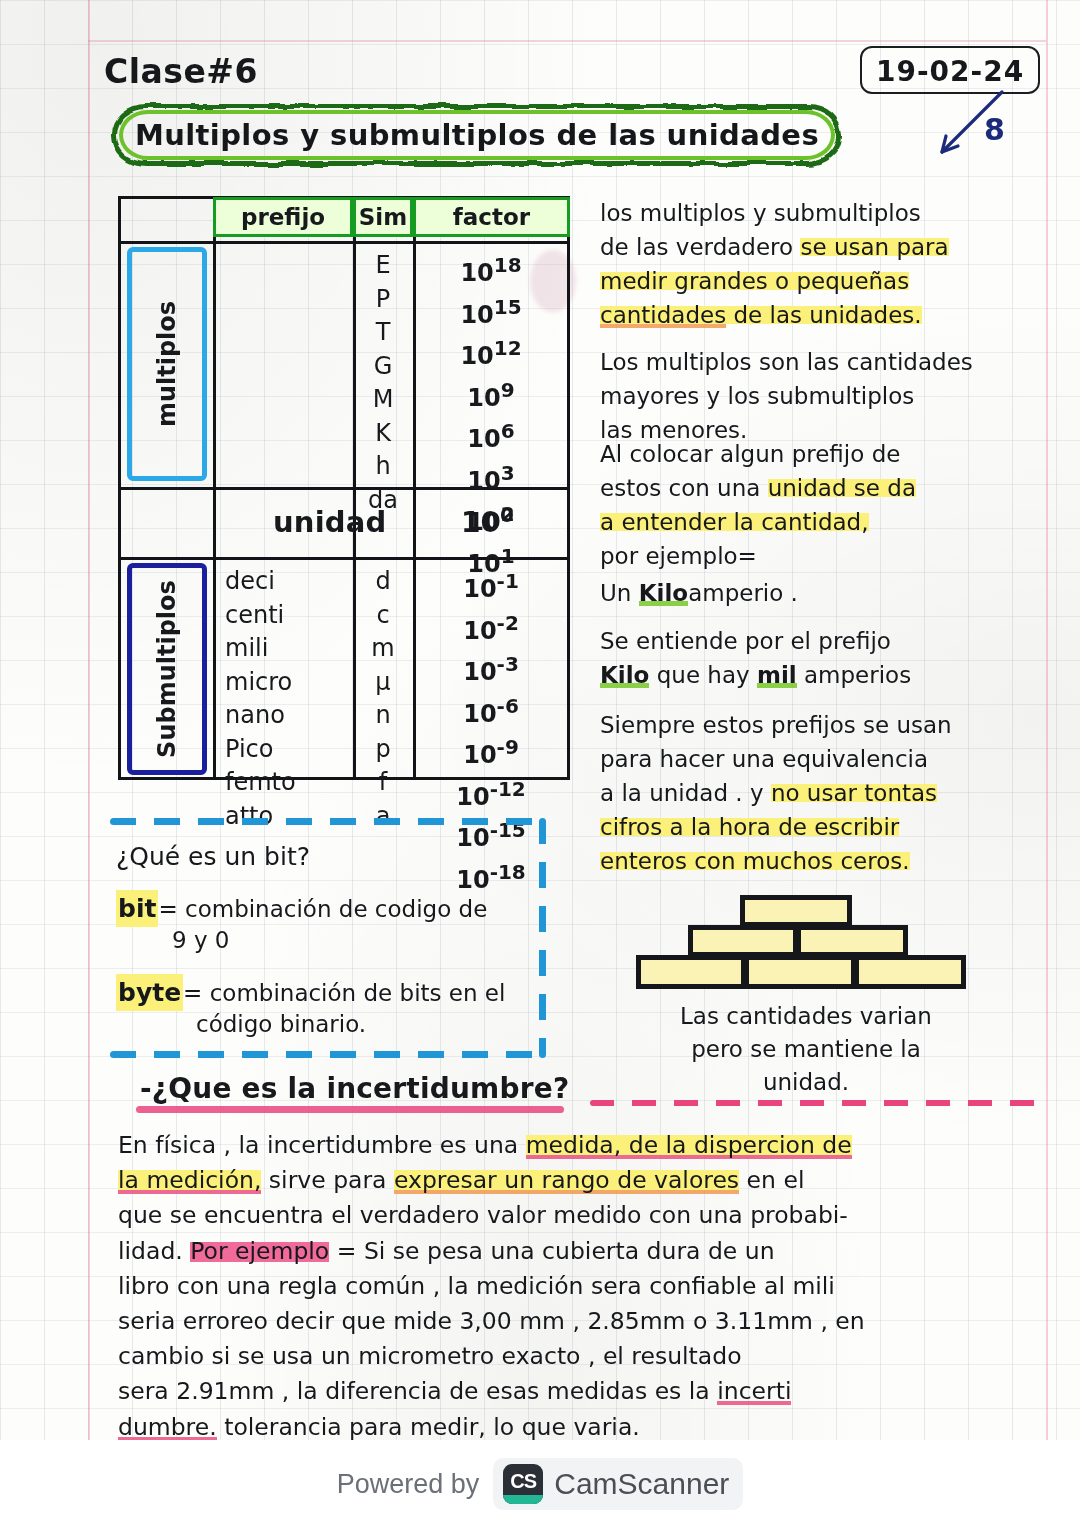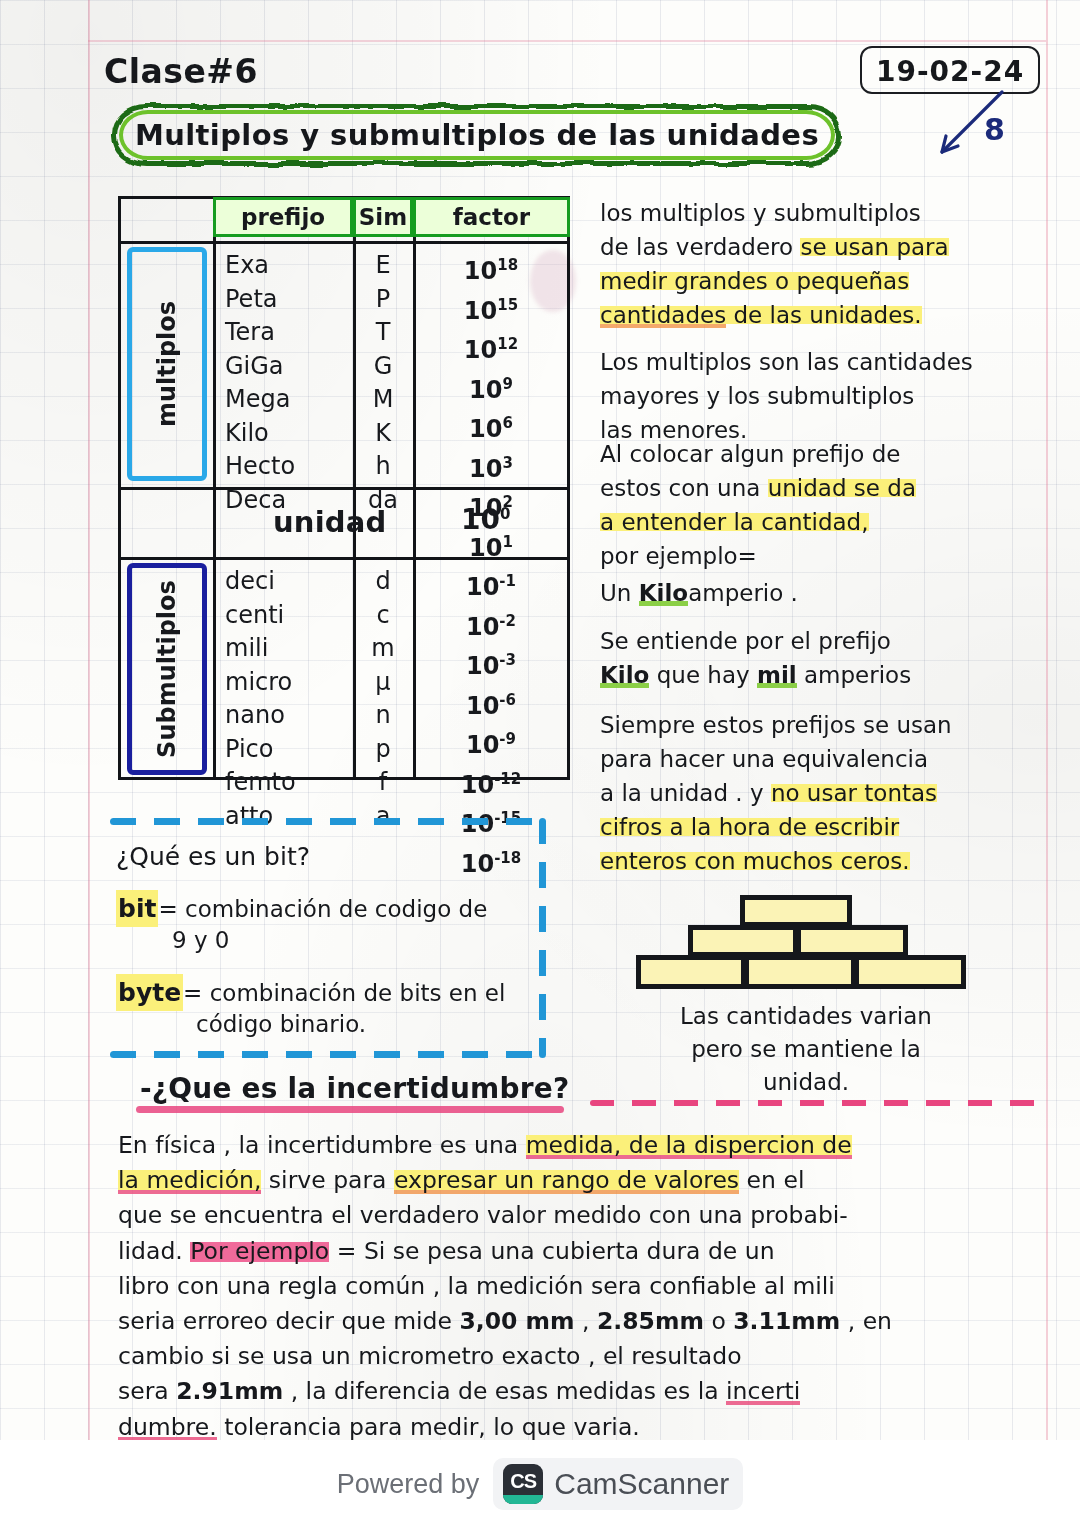--- a/index.html
+++ b/index.html
@@ -89,33 +89,33 @@
   .vlabelbox.navy{ border-color:#1a1f9e; }
   .vlabel{
     position:absolute; left:50%; top:50%;
     transform:translate(-50%,-50%) rotate(-90deg);
     font-size:24px; font-weight:600; color:#17191d; white-space:nowrap;
   }
 
   .prefix-list{ position:absolute; font-size:24px; line-height:33.5px; color:#17191d; font-weight:500;}
   .sym-list{ position:absolute; font-size:24px; line-height:33.5px; color:#17191d; text-align:center; width:56px;}
   .fac-list{ position:absolute; font-size:24px; line-height:33.5px; color:#17191d; text-align:center; width:150px; font-weight:600;}
-  .fac-list sup, .unitfac sup{ font-size:15px; }
+  .fac-list sup, .unitfac sup{ font-size:20px; }
 
   #unidad{ position:absolute; font-size:29px; font-weight:600; color:#17191d; }
   .unitfac{ position:absolute; font-size:28px; font-weight:700; color:#17191d; }
 
   
   .note{ position:absolute; font-size:23px; line-height:34px; color:#16181c; width:440px; }
   .hl-y{ background:linear-gradient(transparent 14%, #fbf07a 14%, #fbf07a 86%, transparent 86%); }
   .ul-org{ box-shadow: inset 0 -5px 0 -1px rgba(240,140,60,.75); }
   .ul-grn{ box-shadow: inset 0 -6px 0 -1px rgba(120,200,40,.85); font-weight:700; }
   .hl-pnk{ background:linear-gradient(transparent 18%, #f06a9a 18%, #f06a9a 88%, transparent 88%); }
   .ul-pnk{ box-shadow: inset 0 -5px 0 -1px rgba(233,70,120,.8); }
-  .bold{ font-weight:700;margin-top:21px; }
+  .bold{ font-weight:400;margin-top:21px; }
 
   
   #bitbox{
     position:absolute; left:110px; top:818px; width:436px; height:240px;
     border:0;
   }
   .dashline{ position:absolute; background:repeating-linear-gradient(to right,#2196d6 0 26px, transparent 26px 44px); height:7px; border-radius:4px;}
   .dashline.vert{ background:repeating-linear-gradient(to bottom,#2196d6 0 26px, transparent 26px 44px); width:7px; height:auto;}
   .bb{ position:absolute; font-size:23px; line-height:33px; color:#16181c; }
   .tag{ font-weight:800; font-size:25px; background:#fbf07a; padding:4px 2px; }
@@ -210,30 +210,20 @@
     <div class="hdrcell" style="left:292px;top:-2px; width:157px;">factor</div>
 
     <div class="vlabelbox" style="left:6px; top:48px; width:80px; height:234px;">
       <div class="vlabel">multiplos</div>
     </div>
 
     <div class="vlabelbox navy" style="left:6px; top:364px; width:80px; height:212px;">
       <div class="vlabel">Submultiplos</div>
     </div>
 
-    <div class="prefix-list" id="mpfx" style="left:104px; top:50px;">
-        <div>Exa</div>
-        <div>Peta</div>
-        <div>Tera</div>
-        <div>GiGa</div>
-        <div>Mega</div>
-        <div>Kilo</div>
-        <div>Hecto</div>
-        <div>Deca</div>
-      </div>
     <div class="sym-list" id="msym" style="left:234px; top:50px;">
         <div>E</div>
         <div>P</div>
         <div>T</div>
         <div>G</div>
         <div>M</div>
         <div>K</div>
         <div>h</div>
         <div>da</div>
       </div>

